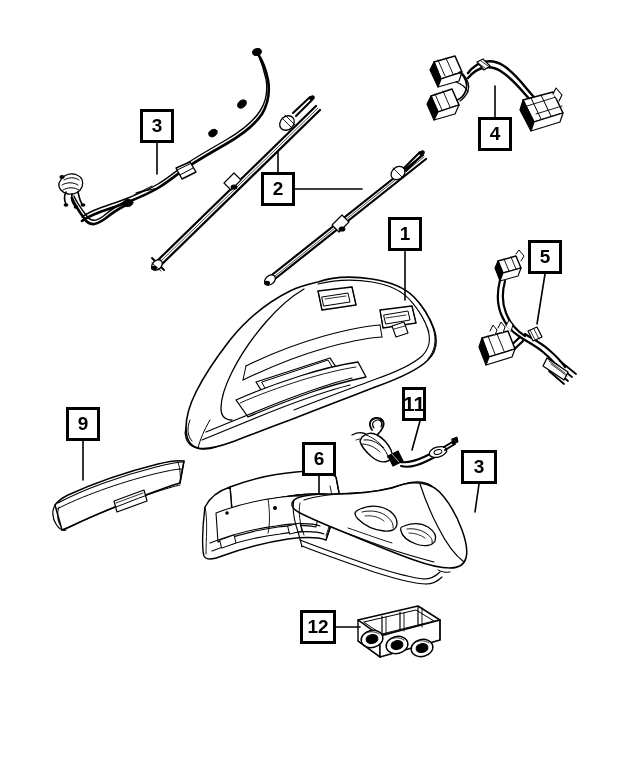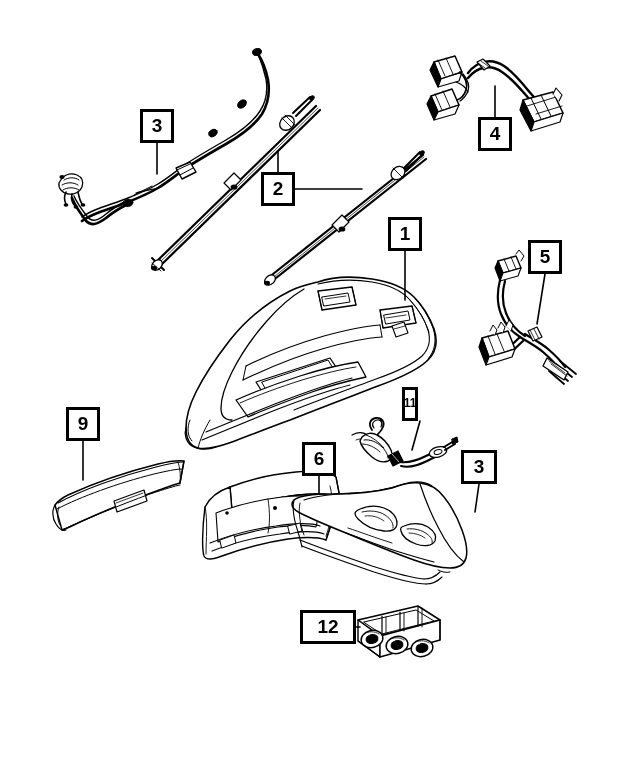--- a/index.html
+++ b/index.html
@@ -554,29 +554,29 @@
   </div>
 
   <div class="callout-box" style="left:528px; top:240px; width:34px; height:34px; font-size:19px;">
     <span class="callout-num">5</span>
   </div>
 
   <div class="callout-box" style="left:66px; top:407px; width:34px; height:34px; font-size:19px;">
     <span class="callout-num">9</span>
   </div>
 
-  <div class="callout-box" style="left:402px; top:387px; width:16px; height:34px; font-size:12px;">
+  <div class="callout-box" style="left:402px; top:387px; width:24px; height:34px; font-size:21px;">
     <span class="callout-num">11</span>
   </div>
 
   <div class="callout-box" style="left:302px; top:442px; width:34px; height:34px; font-size:19px;">
     <span class="callout-num">6</span>
   </div>
 
   <div class="callout-box" style="left:461px; top:450px; width:36px; height:34px; font-size:19px;">
     <span class="callout-num">3</span>
   </div>
 
-  <div class="callout-box" style="left:300px; top:610px; width:56px; height:34px; font-size:19px;">
+  <div class="callout-box" style="left:300px; top:610px; width:36px; height:34px; font-size:19px;">
     <span class="callout-num">12</span>
   </div>
 
 </div>
 
 </body></html>

